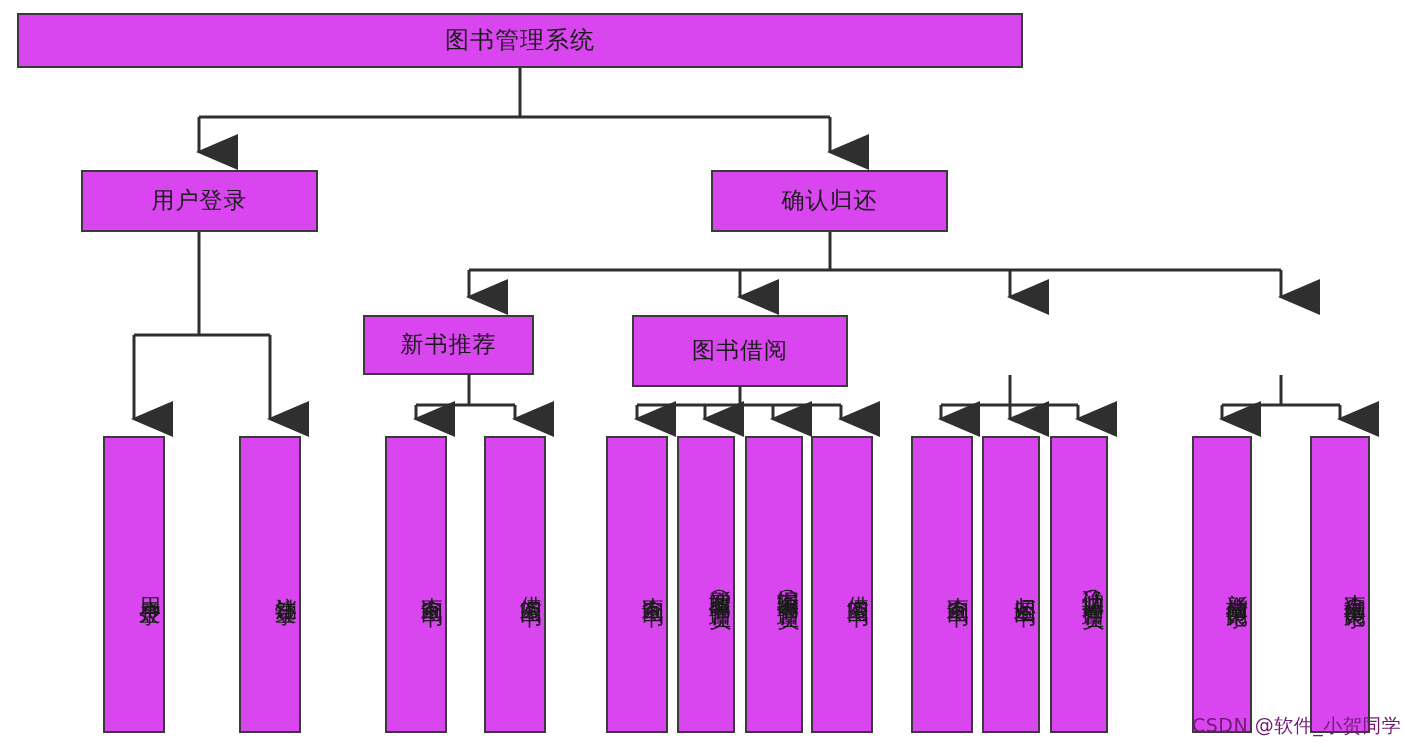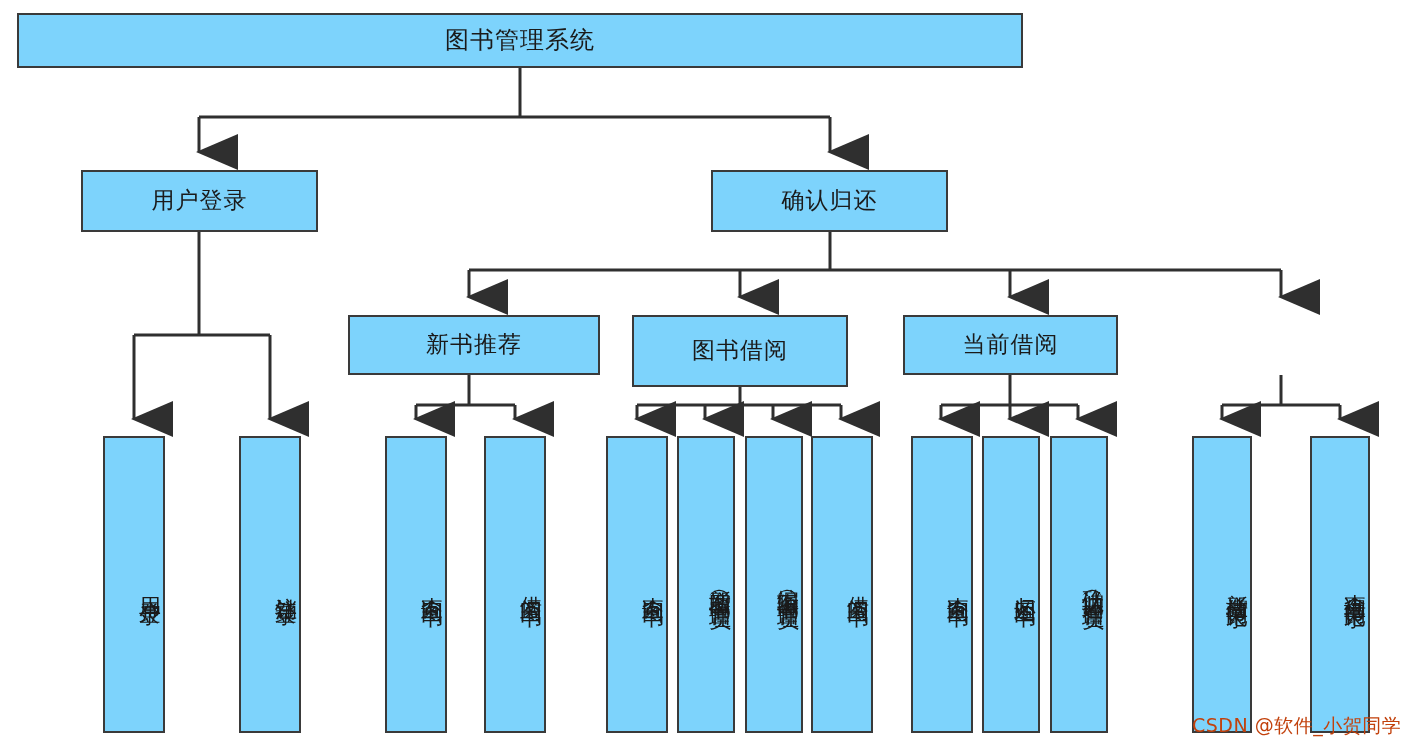--- a/index.html
+++ b/index.html
@@ -21,21 +21,21 @@
     position: absolute;
     left: 0;
     top: 0;
     width: 1405px;
     height: 747px;
     pointer-events: none;
   }
   .node {
     position: absolute;
     box-sizing: border-box;
-    background: #7dd3fc;
+    background: #d946ef;
     border: 2px solid #3a3a3a;
     display: flex;
     align-items: center;
     justify-content: center;
     color: #1a1a1a;
     line-height: 1.18;
     text-align: center;
   }
   .node.h {
     font-size: 23px;
@@ -56,21 +56,21 @@
     justify-content: center;
   }
   .node.v .lbl {
     writing-mode: vertical-rl;
     text-orientation: upright;
     white-space: nowrap;
   }
   .watermark {
     position: absolute;
     font-size: 19px;
-    color: #c2410c;
+    color: #701a75;
     letter-spacing: 0.5px;
     white-space: nowrap;
   }
 </style>
 </head>
 <body>
 
 <div id="canvas">
 
   <svg id="wires" viewBox="0 0 1405 747" xmlns="http://www.w3.org/2000/svg">
@@ -127,28 +127,25 @@
     <span class="lbl">图书管理系统</span>
   </div>
 
   <div class="node h" style="left:81px; top:170px; width:237px; height:62px;">
     <span class="lbl">用户登录</span>
   </div>
   <div class="node h" style="left:711px; top:170px; width:237px; height:62px;">
     <span class="lbl">确认归还</span>
   </div>
 
-  <div class="node h" style="left:348px; top:315px; width:252px; height:60px;">
+  <div class="node h" style="left:363px; top:315px; width:171px; height:60px;">
     <span class="lbl">新书推荐</span>
   </div>
   <div class="node h" style="left:632px; top:315px; width:216px; height:72px;">
     <span class="lbl">图书借阅</span>
-  </div>
-  <div class="node h" style="left:903px; top:315px; width:215px; height:60px;">
-    <span class="lbl">当前借阅</span>
   </div>
 
   <div class="node v" style="left:103px; top:436px; width:62px; height:297px;">
     <span class="lbl">用户登录</span>
   </div>
   <div class="node v" style="left:239px; top:436px; width:62px; height:297px;">
     <span class="lbl">注销登录</span>
   </div>
 
   <div class="node v" style="left:385px; top:436px; width:62px; height:297px;">

